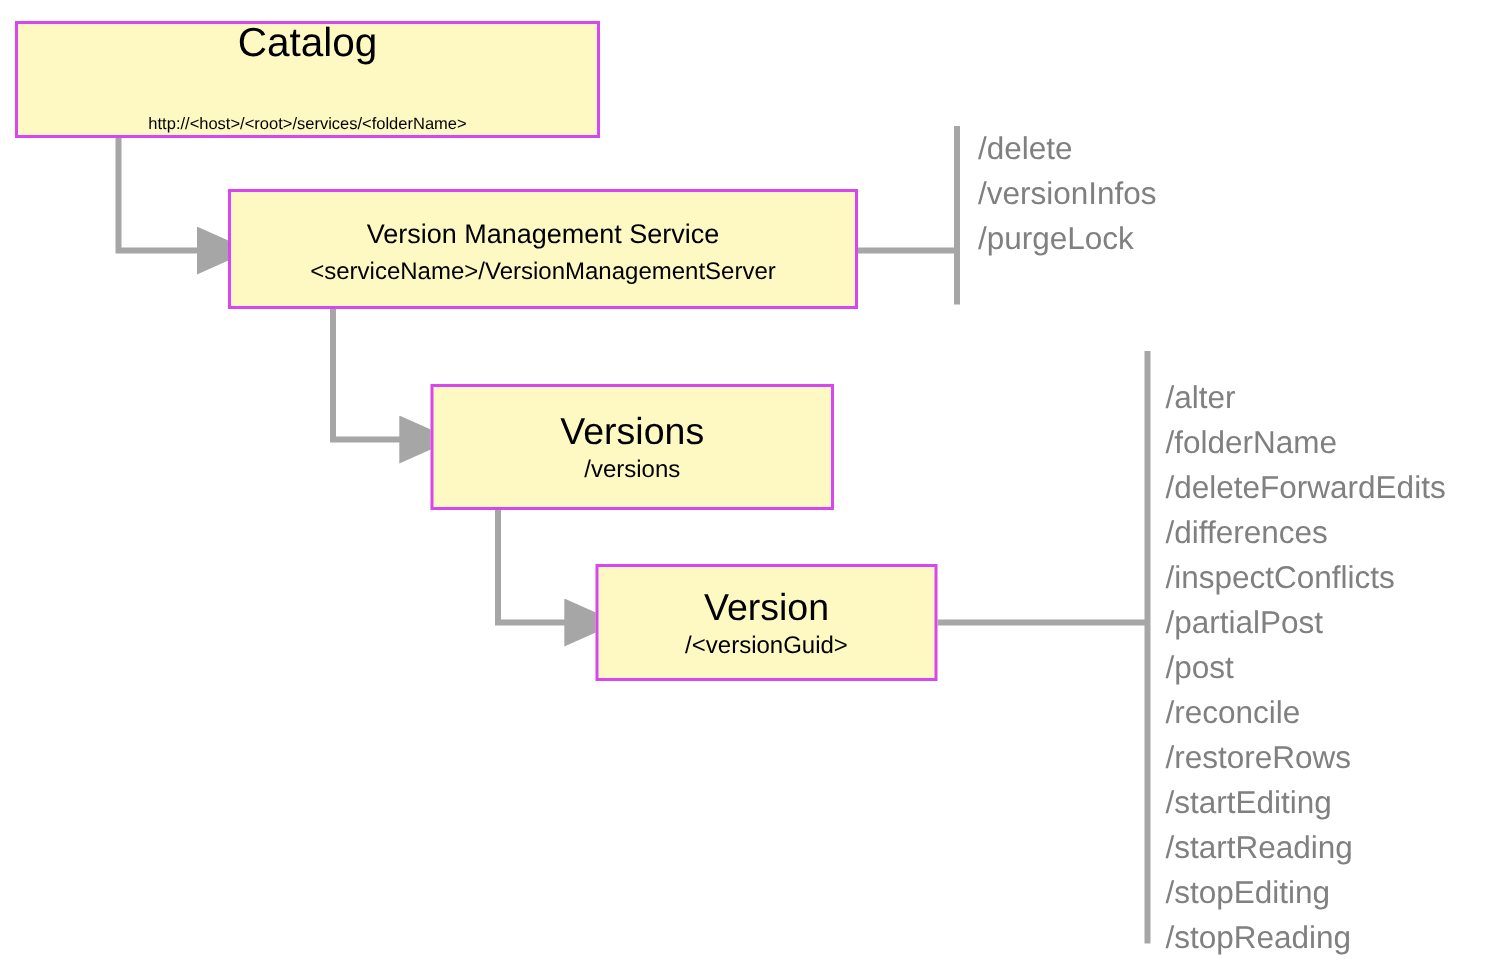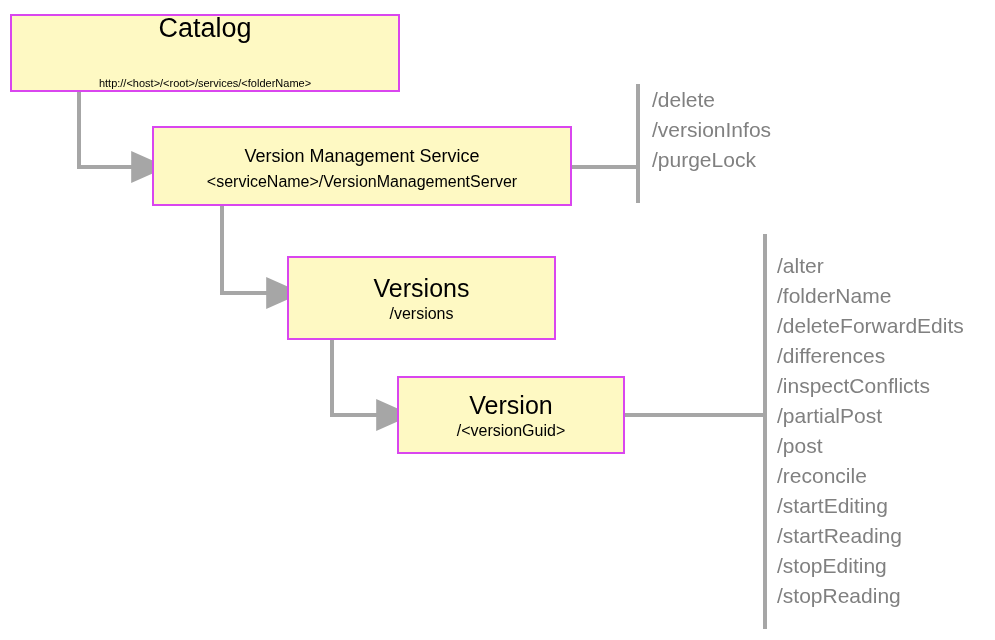--- a/index.html
+++ b/index.html
@@ -136,19 +136,20 @@
 
   <div class="ops-list" id="ops-version">
     <span class="ops-item">/alter</span>
     <span class="ops-item">/folderName</span>
     <span class="ops-item">/deleteForwardEdits</span>
     <span class="ops-item">/differences</span>
     <span class="ops-item">/inspectConflicts</span>
     <span class="ops-item">/partialPost</span>
     <span class="ops-item">/post</span>
     <span class="ops-item">/reconcile</span>
+    <span class="ops-item">/restoreRows</span>
     <span class="ops-item">/startEditing</span>
     <span class="ops-item">/startReading</span>
     <span class="ops-item">/stopEditing</span>
     <span class="ops-item">/stopReading</span>
   </div>
 
 </div>
 
 </body></html>

